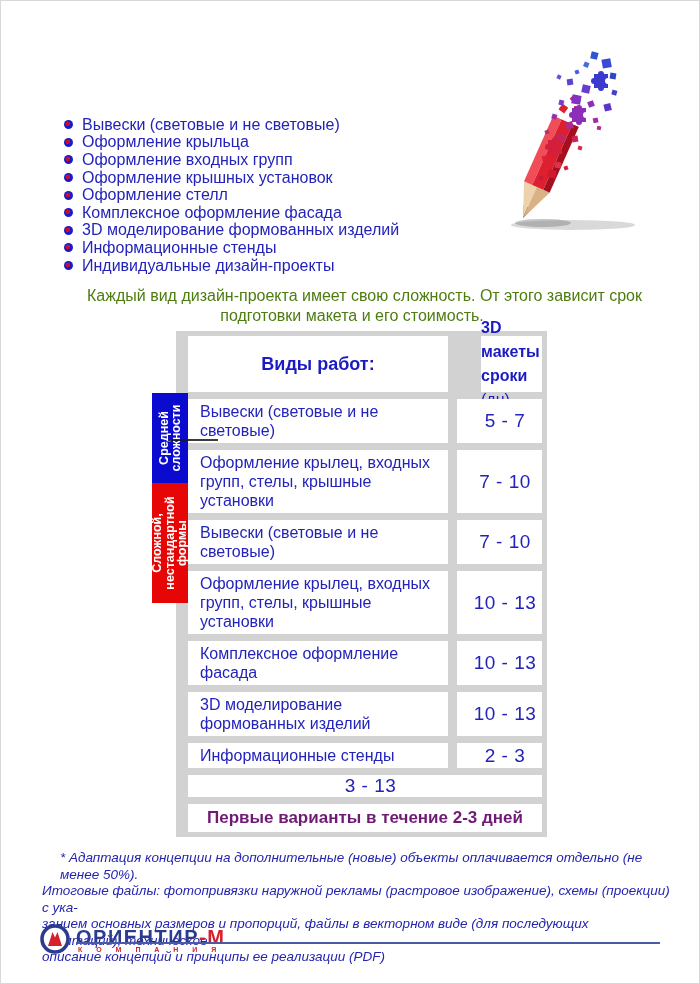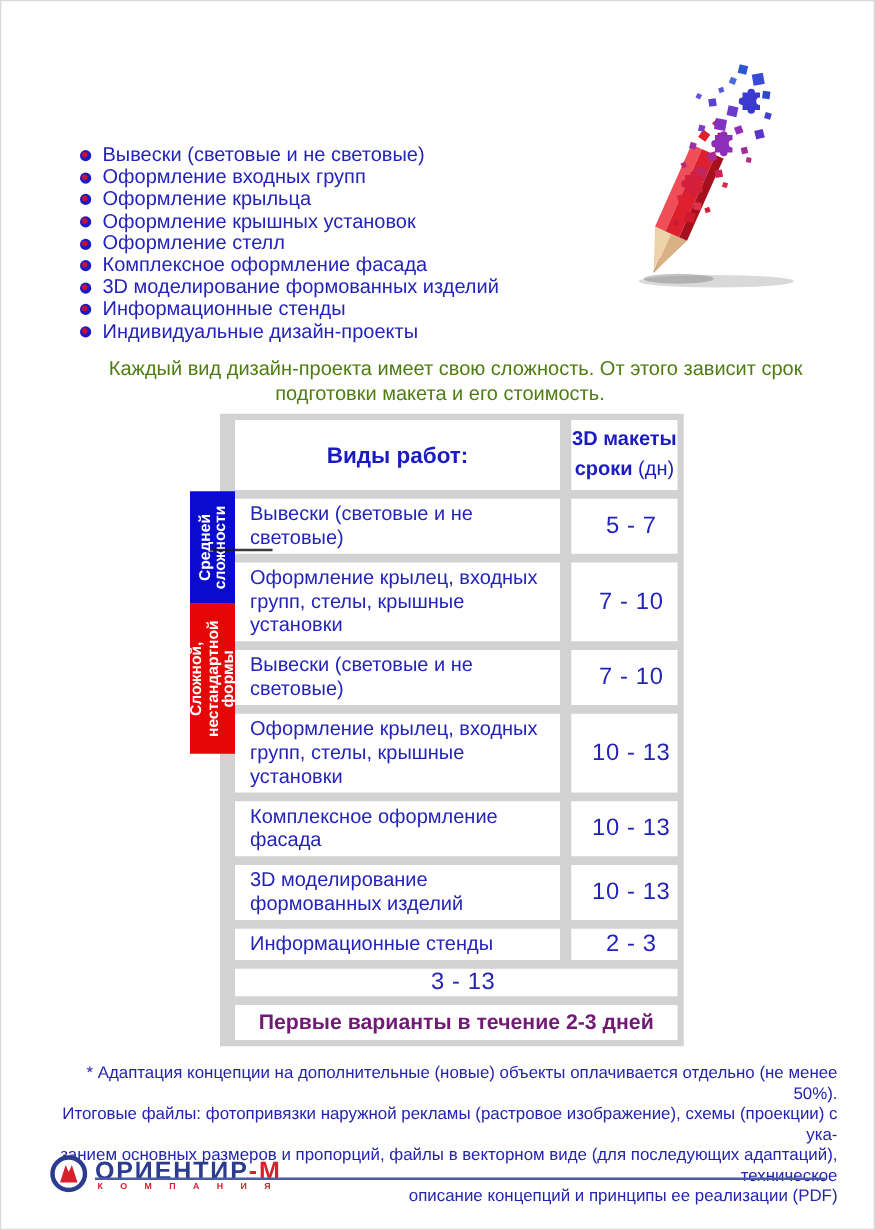--- a/index.html
+++ b/index.html
@@ -25,36 +25,36 @@
   
   .table-frame{position:absolute;left:176px;top:331px;width:371px;height:506px;background:#d2d2d2;box-sizing:border-box;padding:5px 5px 5px 12px;}
   .tbl{display:flex;flex-direction:column;row-gap:7px;height:100%;}
   .trow{display:flex;column-gap:9px;}
   .trow.rdata{flex:1;}
   .cell{background:#fff;box-sizing:border-box;}
   .cell.work{width:260px;display:flex;flex-direction:column;justify-content:center;padding:3px 6px 3px 12px;font-size:16px;line-height:19px;color:#2323bb;}
   .cell.days{flex:1;display:flex;align-items:center;justify-content:center;font-size:19px;color:#2323bb;letter-spacing:.5px;padding-left:11px;}
   .trow.thead{height:56px;flex:0 0 56px;}
   .cell.h1{width:260px;display:flex;align-items:center;justify-content:center;font-size:18px;font-weight:bold;color:#1b1bc4;}
-  .cell.h2{flex:1;display:flex;flex-direction:column;align-items:center;justify-content:center;color:#1b1bc4;font-size:16px;line-height:24px;}
+  .cell.h2{flex:1;display:flex;flex-direction:column;align-items:flex-start;justify-content:center;color:#1b1bc4;font-size:16px;line-height:24px;margin-left:24px;}
   .h2 .b{font-weight:bold;}
   .trow.tfoot{height:28px;flex:0 0 28px;}
   .cell.footer-cell{width:100%;display:flex;align-items:center;justify-content:center;font-size:17px;font-weight:bold;color:#701a75;}
 
   
   .band{position:absolute;width:36px;overflow:visible;}
   .band-blue{left:152px;top:393px;height:90px;background:#0b0bd0;}
   .band-red{left:152px;top:483px;height:120px;background:#e60606;}
   .vert{position:absolute;transform:rotate(-90deg);display:flex;flex-direction:column;justify-content:center;align-items:center;color:#fff;font-weight:bold;font-size:12.5px;line-height:12.5px;text-align:center;}
   .band-blue .vert{width:90px;height:36px;left:-27px;top:27px;}
   .band-red .vert{width:120px;height:36px;left:-42px;top:42px;}
   .connector{position:absolute;left:168px;top:439px;width:50px;height:2px;background:#1a1a1a;opacity:.85;}
 
   
-  .footnote{position:absolute;left:42px;top:850px;width:628px;font-size:13.5px;color:#2424b0;line-height:16.5px;text-align:right;}
+  .footnote{position:absolute;left:42px;top:850px;width:628px;font-size:13.5px;font-style:italic;color:#2424b0;line-height:16.5px;}
   .footnote .l0{padding-left:18px;}
 
   
   .logo{position:absolute;left:40px;top:920px;width:630px;height:44px;}
   .logo-mark{position:absolute;left:0;top:4px;width:30px;height:30px;}
   .logo-text{position:absolute;left:36px;top:6px;font-size:20px;font-weight:bold;letter-spacing:1.5px;color:#2b3c8e;white-space:nowrap;}
   .logo-text .red{color:#d6202c;}
   .logo-line{position:absolute;left:36px;top:22px;width:584px;height:2px;background:#4a5aa5;}
   .logo-sub{position:absolute;left:38px;top:26px;font-size:7px;font-weight:bold;color:#d6202c;letter-spacing:6px;white-space:nowrap;}
 </style>
@@ -114,25 +114,25 @@
     </svg>
   </div>
 
   <div class="svc-list">
     <div class="svc-item">
         <span class="bullet"></span>
         <span class="svc-label">Вывески (световые и не световые)</span>
       </div>
     <div class="svc-item">
         <span class="bullet"></span>
+        <span class="svc-label">Оформление крыльца</span>
+      </div>
+    <div class="svc-item">
+        <span class="bullet"></span>
         <span class="svc-label">Оформление входных групп</span>
-      </div>
-    <div class="svc-item">
-        <span class="bullet"></span>
-        <span class="svc-label">Оформление крыльца</span>
       </div>
     <div class="svc-item">
         <span class="bullet"></span>
         <span class="svc-label">Оформление крышных установок</span>
       </div>
     <div class="svc-item">
         <span class="bullet"></span>
         <span class="svc-label">Оформление стелл</span>
       </div>
     <div class="svc-item">

